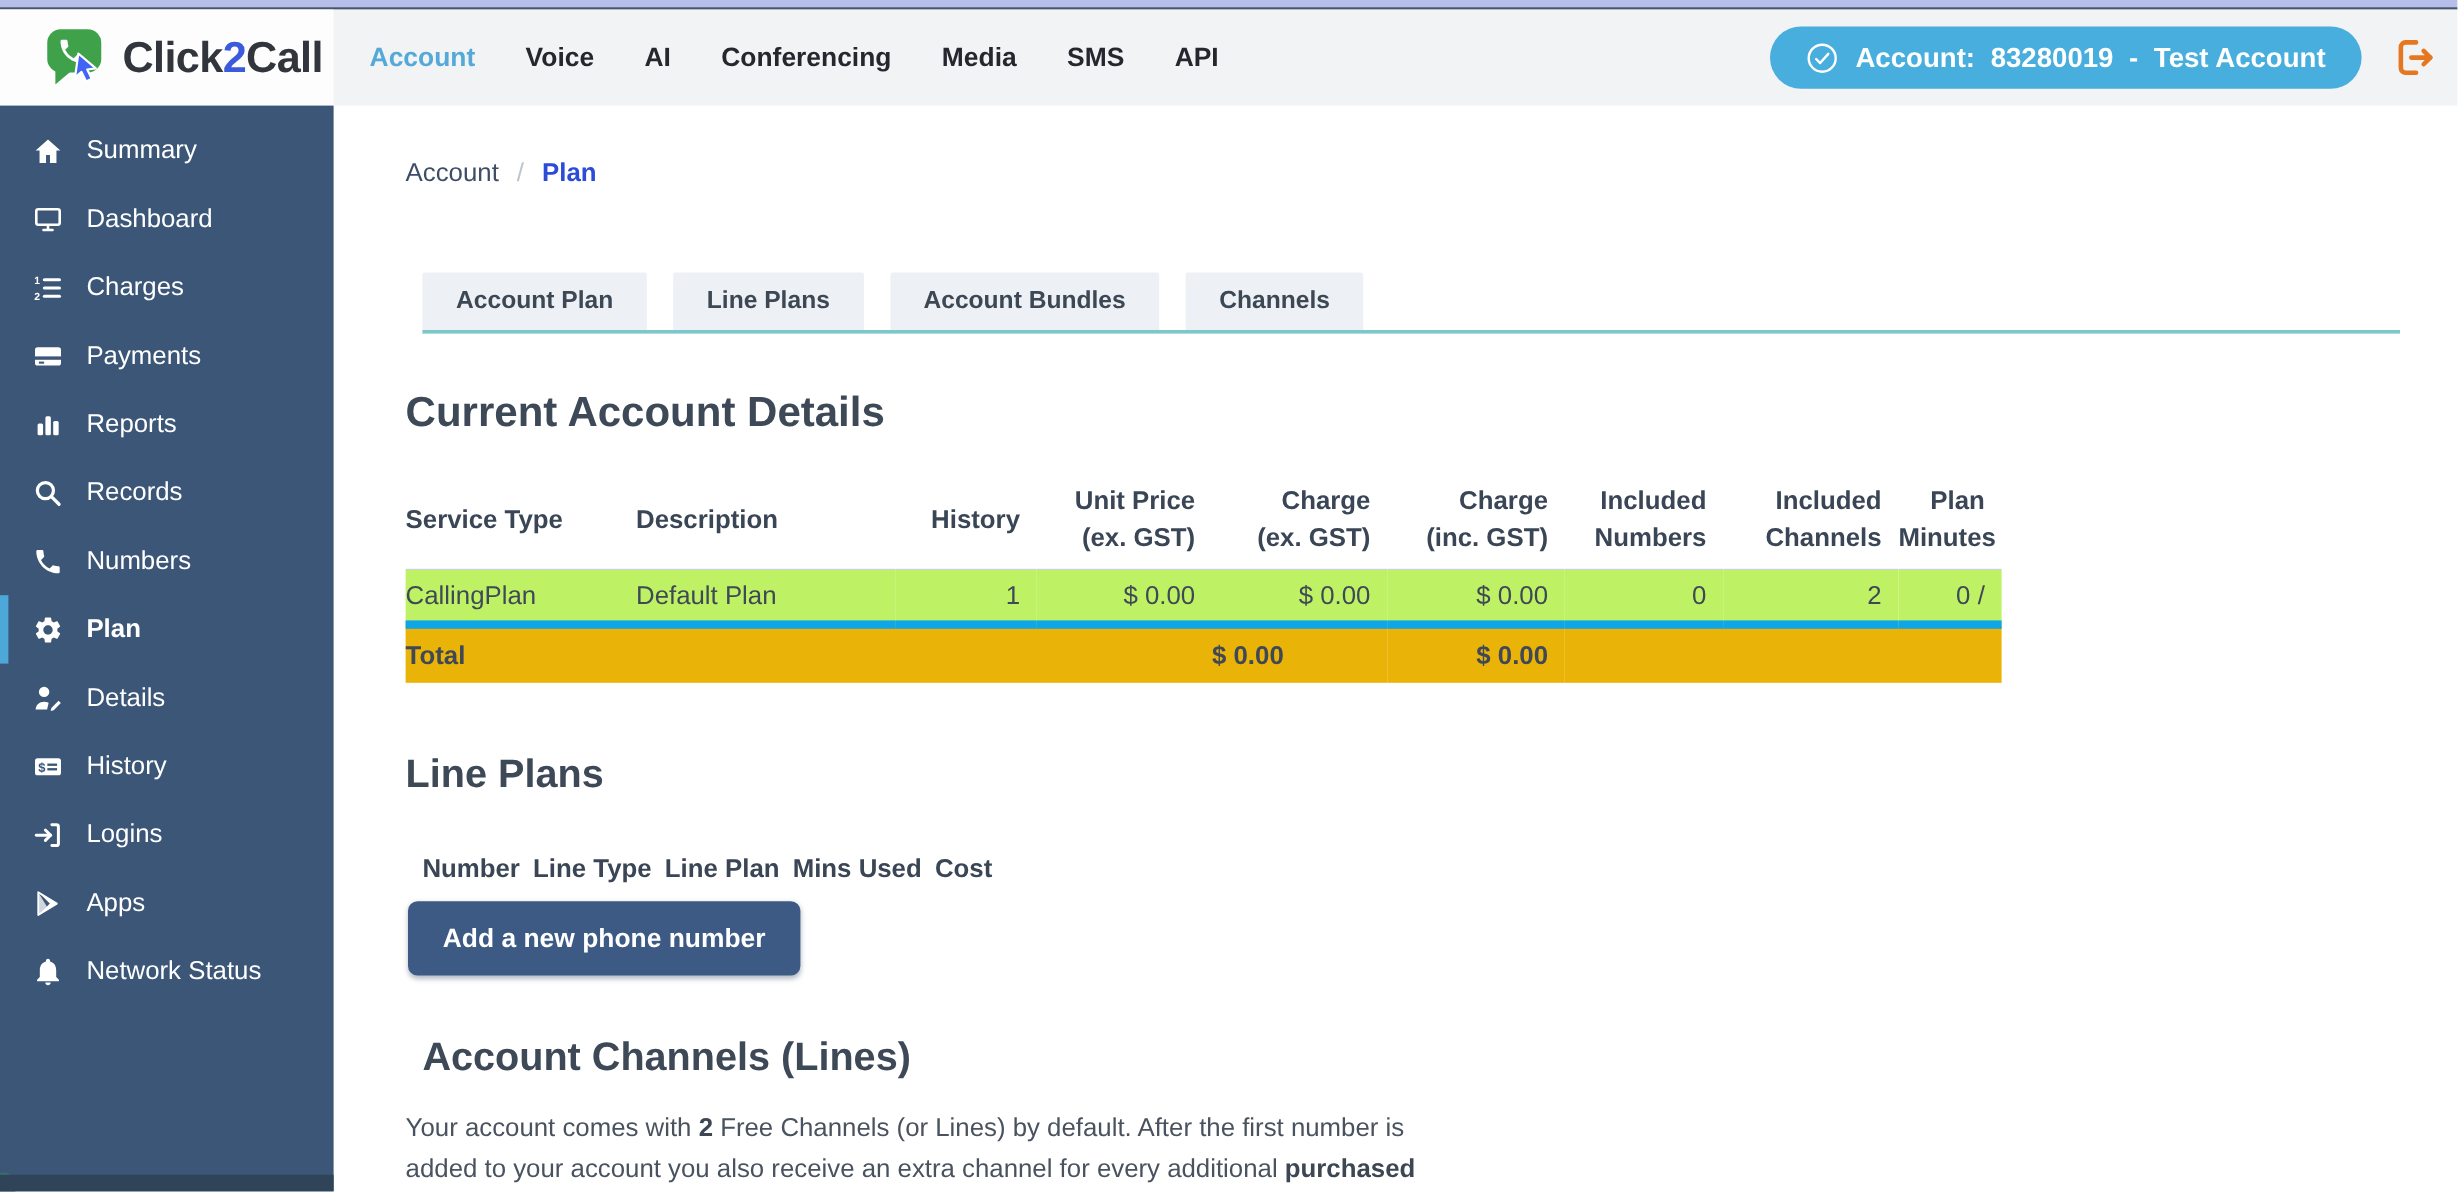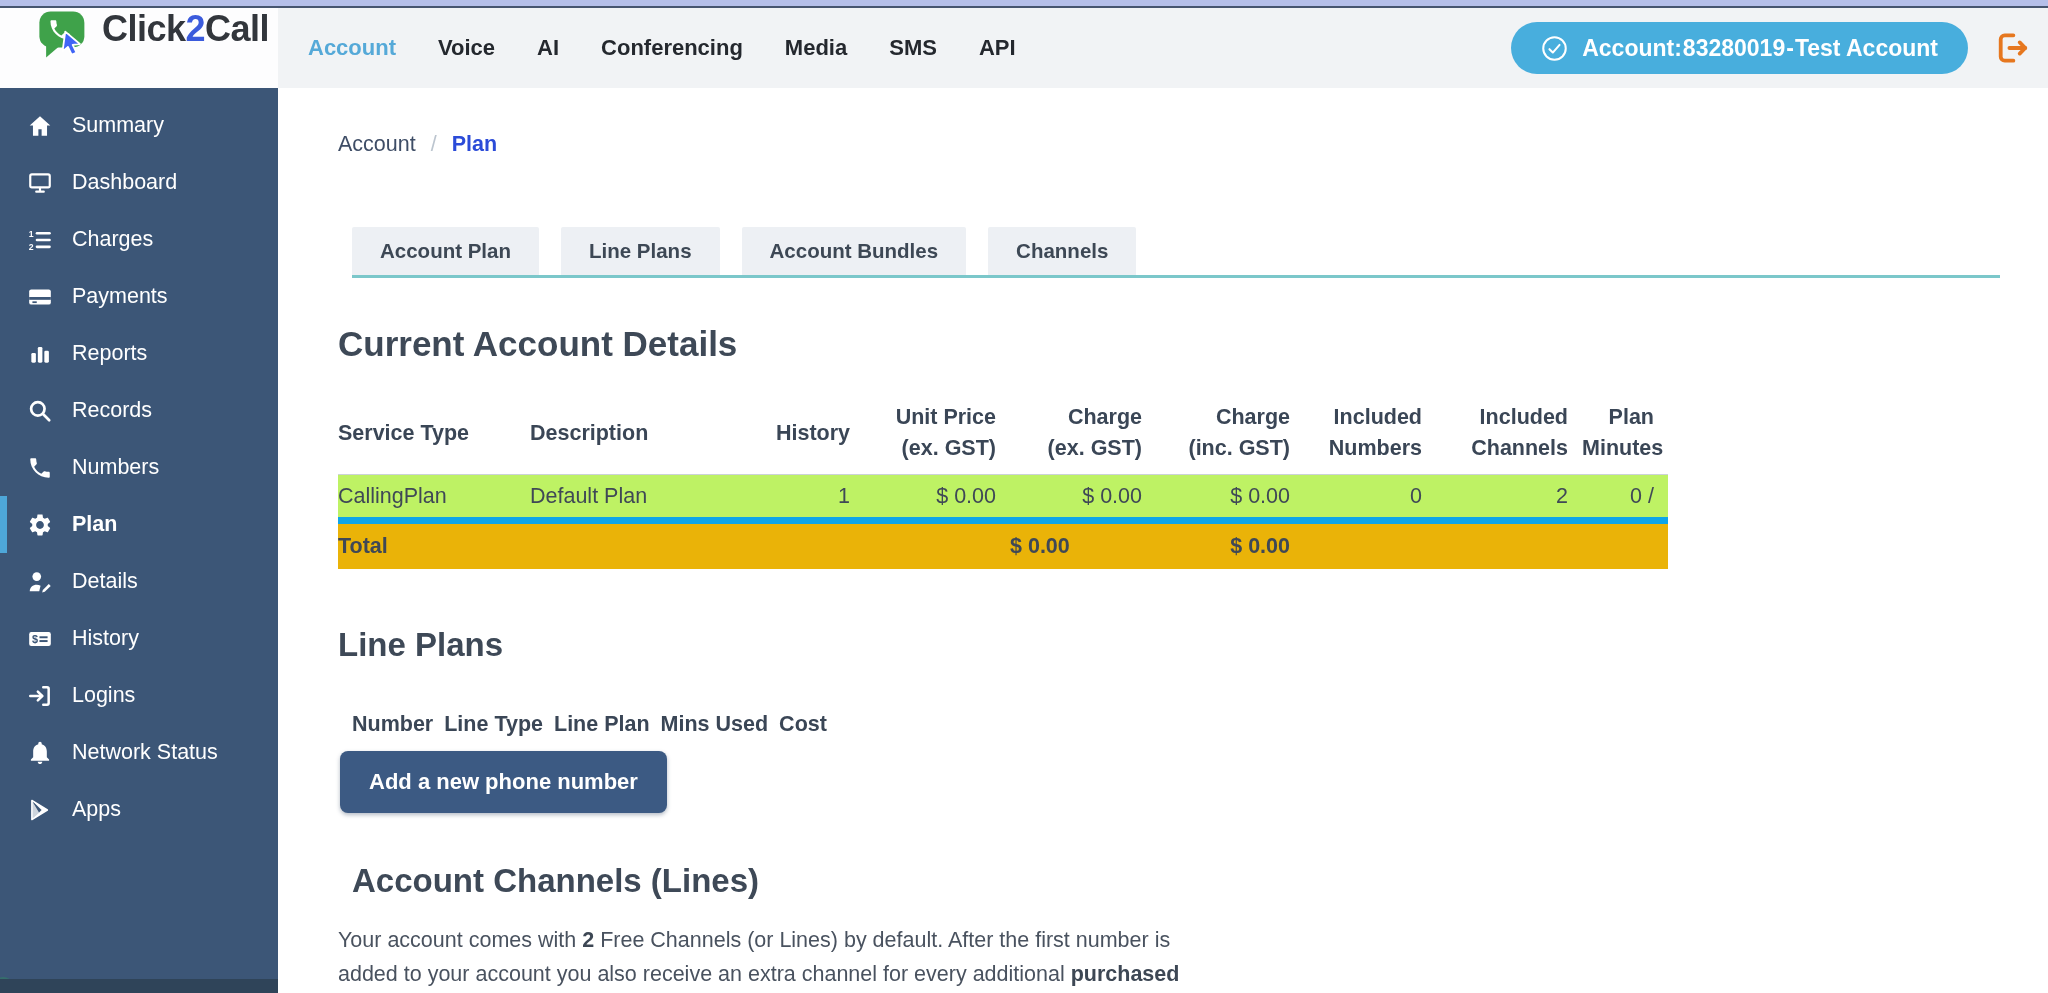--- a/index.html
+++ b/index.html
@@ -5,33 +5,33 @@
   * { margin:0; padding:0; box-sizing:border-box; }
   html,body { width:2048px; height:993px; overflow:hidden; background:#fff;
               font-family:"Liberation Sans","DejaVu Sans",sans-serif; }
 
   
   .top-strip   { height:6px; background:#b5bfe9; }
   .top-strip2  { height:2px; background:#46556f; }
 
   
   .header { height:80px; background:#f1f3f5; display:flex; align-items:center; position:relative; }
-  .logo-box { width:278px; height:80px; background:#fdfdfe; display:flex; align-items:flex-start; padding-left:36px; gap:12px; flex:0 0 auto; cursor:pointer; }
+  .logo-box { width:278px; height:80px; background:#fdfdfe; display:flex; align-items:center; padding-left:36px; gap:12px; flex:0 0 auto; cursor:pointer; }
   .logo-box svg { width:54px; height:54px; }
   .brand { font-size:36px; font-weight:700; letter-spacing:-0.5px; color:#32363c; white-space:nowrap; }
   .brand .b2 { color:#3b5bdc; }
 
   .topnav { display:flex; align-items:center; gap:42px; margin-left:30px; }
   .topnav a { font-size:22px; font-weight:600; color:#24282e; text-decoration:none; cursor:pointer; }
   .topnav a.active { color:#55a9d8; }
 
   .header-right { position:absolute; right:18px; top:0; height:80px; display:flex; align-items:center; gap:24px; }
   .account-pill { background:#48aedd; border-radius:28px; height:52px; display:flex; align-items:center; padding:0 30px; gap:14px; cursor:pointer; }
   .account-pill svg { width:27px; height:27px; }
-  .pill-text { color:#fff; font-weight:700; font-size:23px; display:flex; gap:1px; white-space:nowrap; }
+  .pill-text { color:#fff; font-weight:700; font-size:23px; display:flex; gap:13px; white-space:nowrap; }
   .logout { width:38px; height:38px; cursor:pointer; display:flex; }
 
   
   .shell { display:flex; height:905px; }
 
   
   .sidebar { width:278px; flex:0 0 auto; background:#3c5677; position:relative; padding-top:9px; }
   .side-item { height:57px; display:flex; align-items:center; padding-left:27px; gap:19px; color:#fff; font-size:21.5px; cursor:pointer; position:relative; }
   .side-item svg { width:26px; height:26px; flex:0 0 auto; }
   .side-item.active { font-weight:700; }
@@ -203,31 +203,31 @@
     <div class="side-item">
       <svg viewBox="0 0 24 24" fill="none" stroke="#fff" stroke-width="2.3" stroke-linecap="round" stroke-linejoin="round">
         <path d="M15 4h3.5a1.5 1.5 0 0 1 1.5 1.5v13a1.5 1.5 0 0 1-1.5 1.5H15"></path>
         <path d="M3 12h11"></path>
           <path d="M10 8l4 4-4 4"></path>
       </svg>
       <span>Logins</span>
     </div>
     <div class="side-item">
       <svg viewBox="0 0 24 24" fill="#fff">
-          <path d="M12 22.2c1.15 0 2.1-.95 2.1-2.1h-4.2c0 1.15.95 2.1 2.1 2.1zm6.3-6.3v-5.25c0-3.22-1.71-5.92-4.72-6.64V3.3c0-.87-.71-1.58-1.58-1.58S10.42 2.43 10.42 3.3v.71C7.4 4.73 5.7 7.42 5.7 10.65v5.25l-2.1 2.1v1.05h16.8V18z"></path>
-        </svg>
-      <span>Network Status</span>
-    </div>
-    <div class="side-item">
-      <svg viewBox="0 0 24 24" fill="#fff">
         <path d="M4.5 3.2L18.8 12 4.5 20.8zM4.5 3.2l8.8 8.8-2.2 2.2z" fill-rule="evenodd"></path>
         <path d="M4.5 3.2l9.3 8.8-9.3 8.8z" fill="#3c5677" opacity="0.25"></path>
         <path d="M4.5 3.2L18.8 12 4.5 20.8z" fill="none" stroke="#fff" stroke-width="1.4" stroke-linejoin="round"></path>
       </svg>
       <span>Apps</span>
+    </div>
+    <div class="side-item">
+      <svg viewBox="0 0 24 24" fill="#fff">
+          <path d="M12 22.2c1.15 0 2.1-.95 2.1-2.1h-4.2c0 1.15.95 2.1 2.1 2.1zm6.3-6.3v-5.25c0-3.22-1.71-5.92-4.72-6.64V3.3c0-.87-.71-1.58-1.58-1.58S10.42 2.43 10.42 3.3v.71C7.4 4.73 5.7 7.42 5.7 10.65v5.25l-2.1 2.1v1.05h16.8V18z"></path>
+        </svg>
+      <span>Network Status</span>
     </div>
     <div class="side-corner"></div>
     <div class="side-bottom"></div>
   </aside>
 
   <main class="main">
 
     <div class="breadcrumb">
       <span class="root">Account</span>
       <span class="sep">/</span>

